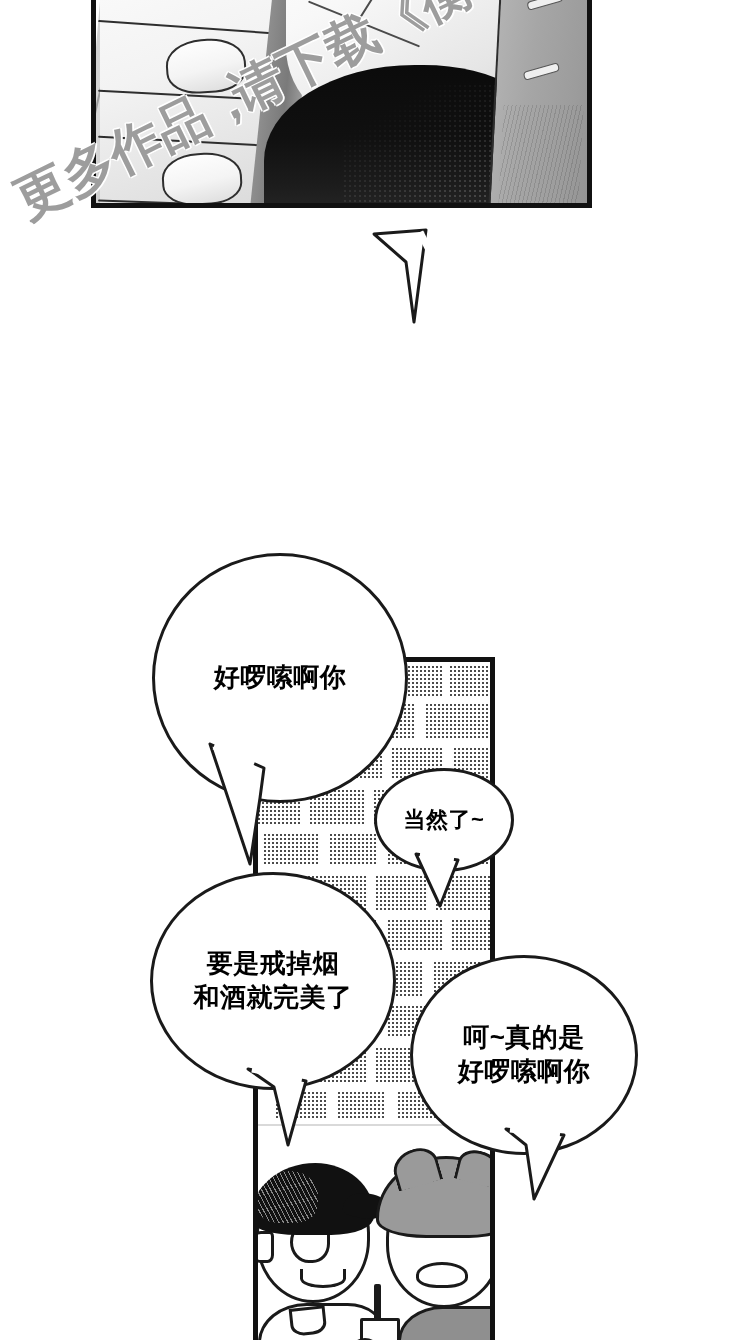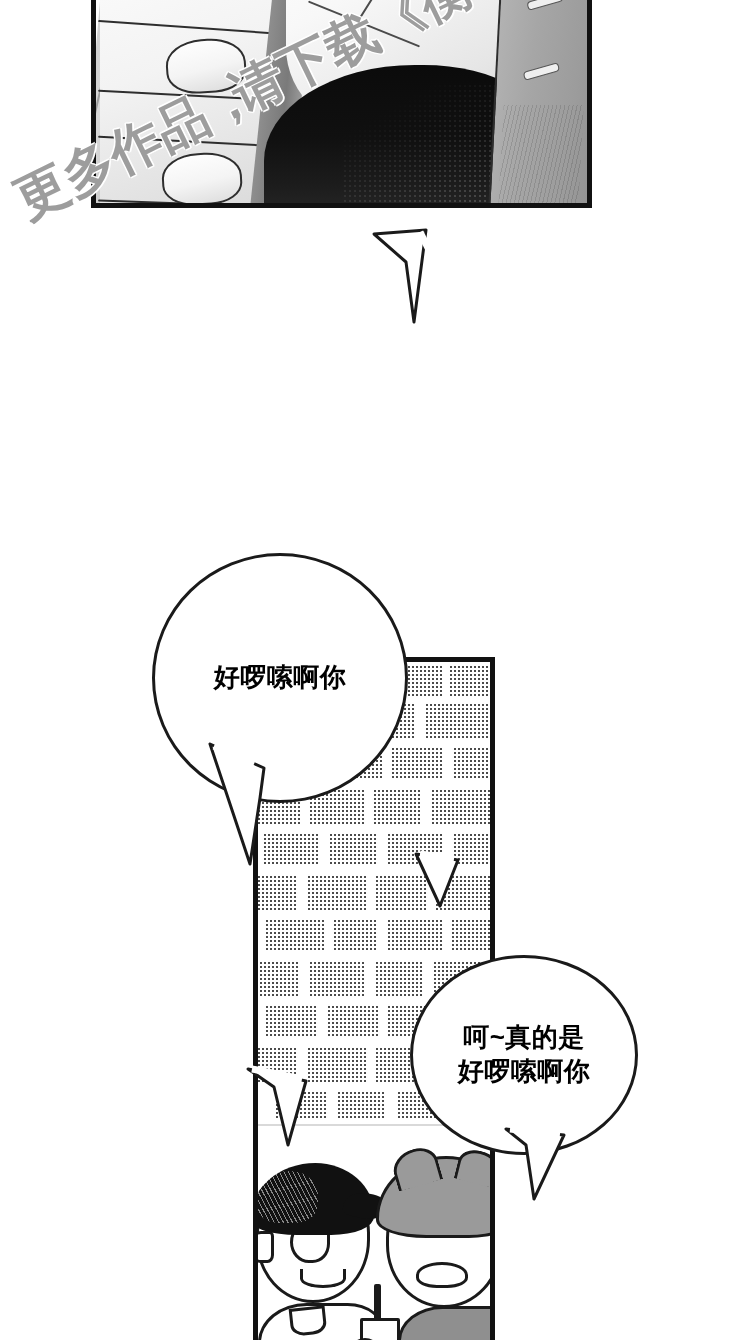--- a/index.html
+++ b/index.html
@@ -341,25 +341,32 @@
   </svg>
 
   <div class="bubble" id="bubble-2">
     <span class="txt">好啰嗦啊你</span>
   </div>
   <svg class="tail" style="left:188px;top:740px;width:80px;height:130px;" viewBox="0 0 80 130">
     <path d="M22 4 L76 28 L72 58 L62 124 Z" fill="#fff" stroke="#1a1a1a" stroke-width="3" stroke-linejoin="round"></path>
     <path d="M26 6 L66 24" stroke="#fff" stroke-width="7"></path>
   </svg>
 
+  <div class="bubble" id="bubble-3">
+    <span class="txt">当然了~</span>
+  </div>
   <svg class="tail" style="left:410px;top:848px;width:60px;height:64px;" viewBox="0 0 60 64">
     <path d="M6 6 L48 12 L30 58 Z" fill="#fff" stroke="#1a1a1a" stroke-width="3" stroke-linejoin="round"></path>
     <path d="M10 6 L44 11" stroke="#fff" stroke-width="7"></path>
   </svg>
 
+  <div class="bubble" id="bubble-4">
+    <span class="txt">要是戒掉烟
+和酒就完美了</span>
+  </div>
   <svg class="tail" style="left:244px;top:1065px;width:72px;height:86px;" viewBox="0 0 72 86">
     <path d="M4 4 L62 16 L44 80 L30 22 Z" fill="#fff" stroke="#1a1a1a" stroke-width="3" stroke-linejoin="round"></path>
     <path d="M8 4 L58 14" stroke="#fff" stroke-width="7"></path>
   </svg>
 
   <div class="bubble" id="bubble-5">
     <span class="txt">呵~真的是
 好啰嗦啊你</span>
   </div>
   <svg class="tail" style="left:500px;top:1125px;width:76px;height:80px;" viewBox="0 0 76 80">

